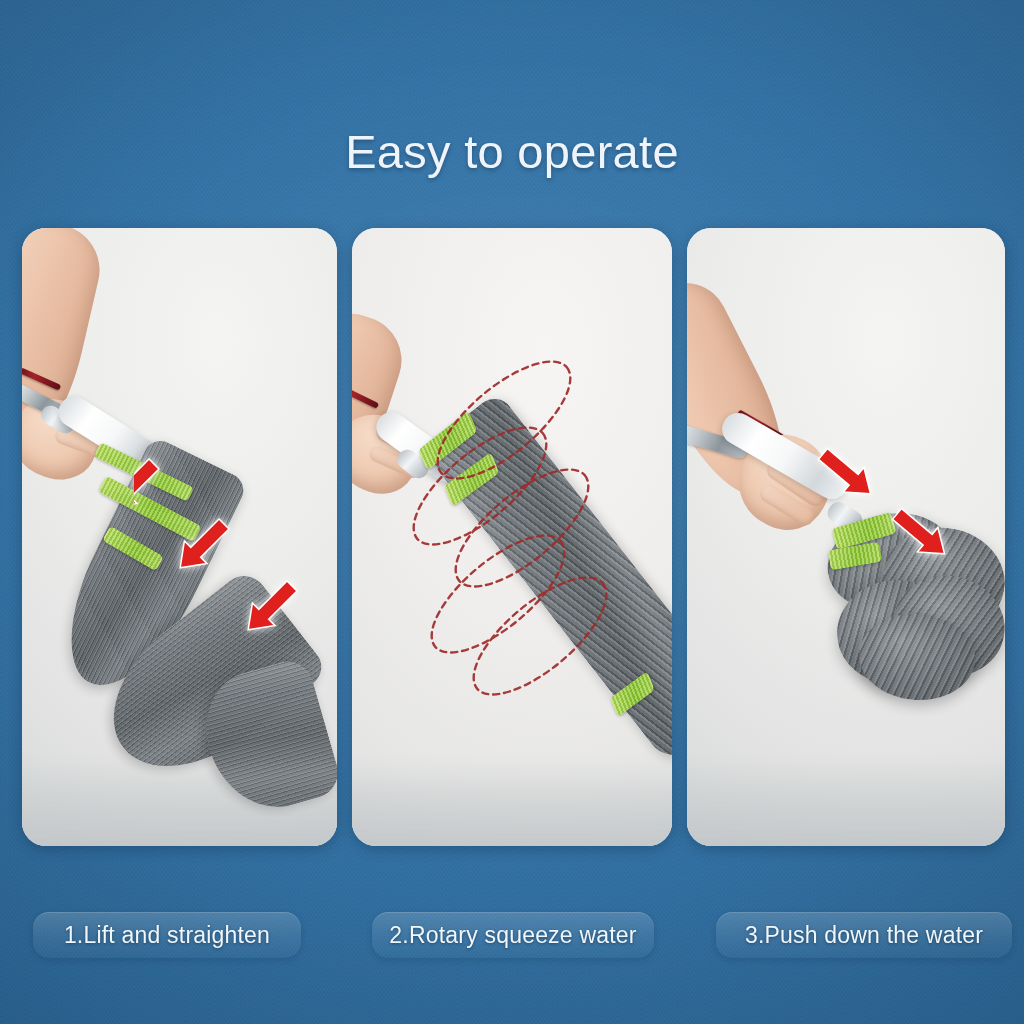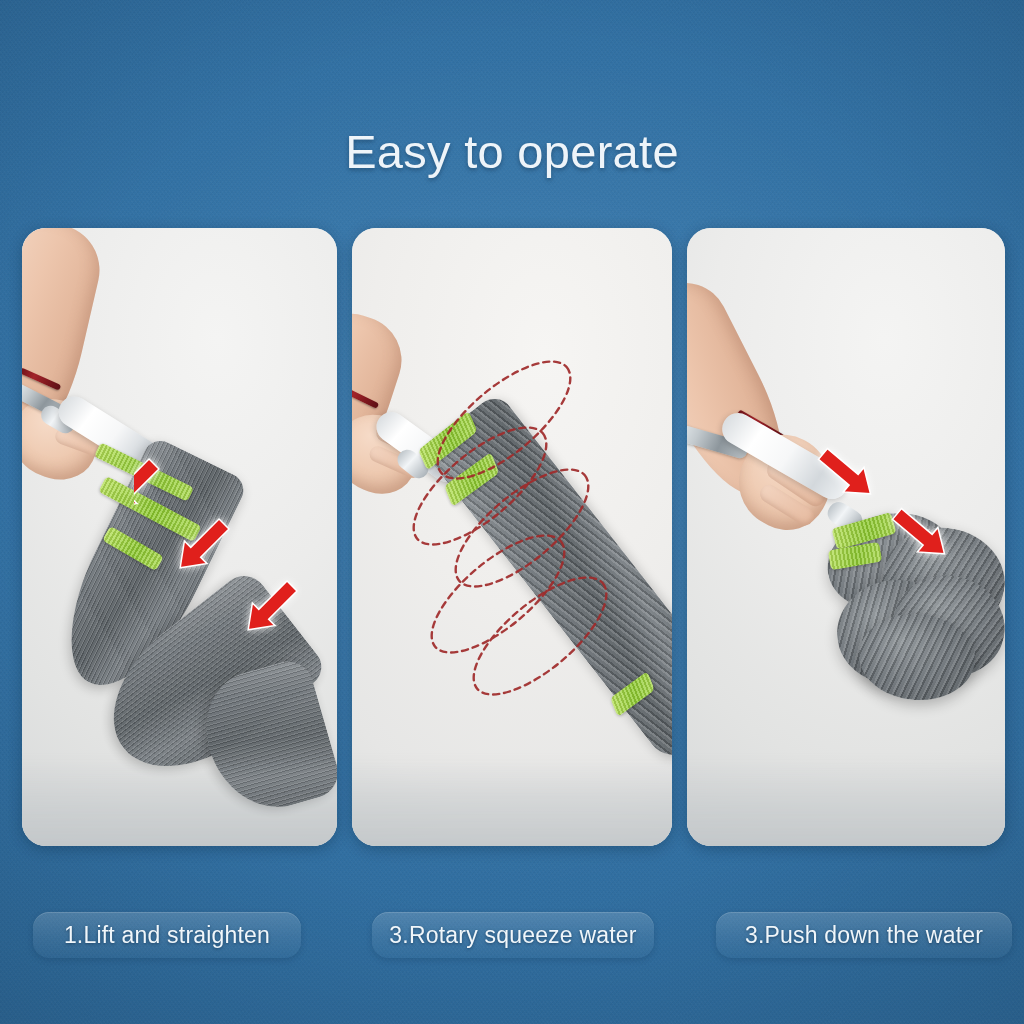--- a/index.html
+++ b/index.html
@@ -267,19 +267,19 @@
           <path d="M0,-7 L40,-7 L40,-16 L62,0 L40,16 L40,7 L0,7 Z"></path>
         </g>
       </g>
     </svg>
   </div>
 
   <div class="caption c1">
     <span>1.Lift and straighten</span>
   </div>
   <div class="caption c2">
-    <span>3.Rotary squeeze water</span>
+    <span>2.Rotary squeeze water</span>
   </div>
   <div class="caption c3">
     <span>3.Push down the water</span>
   </div>
 
 </div>
 
 </body></html>

